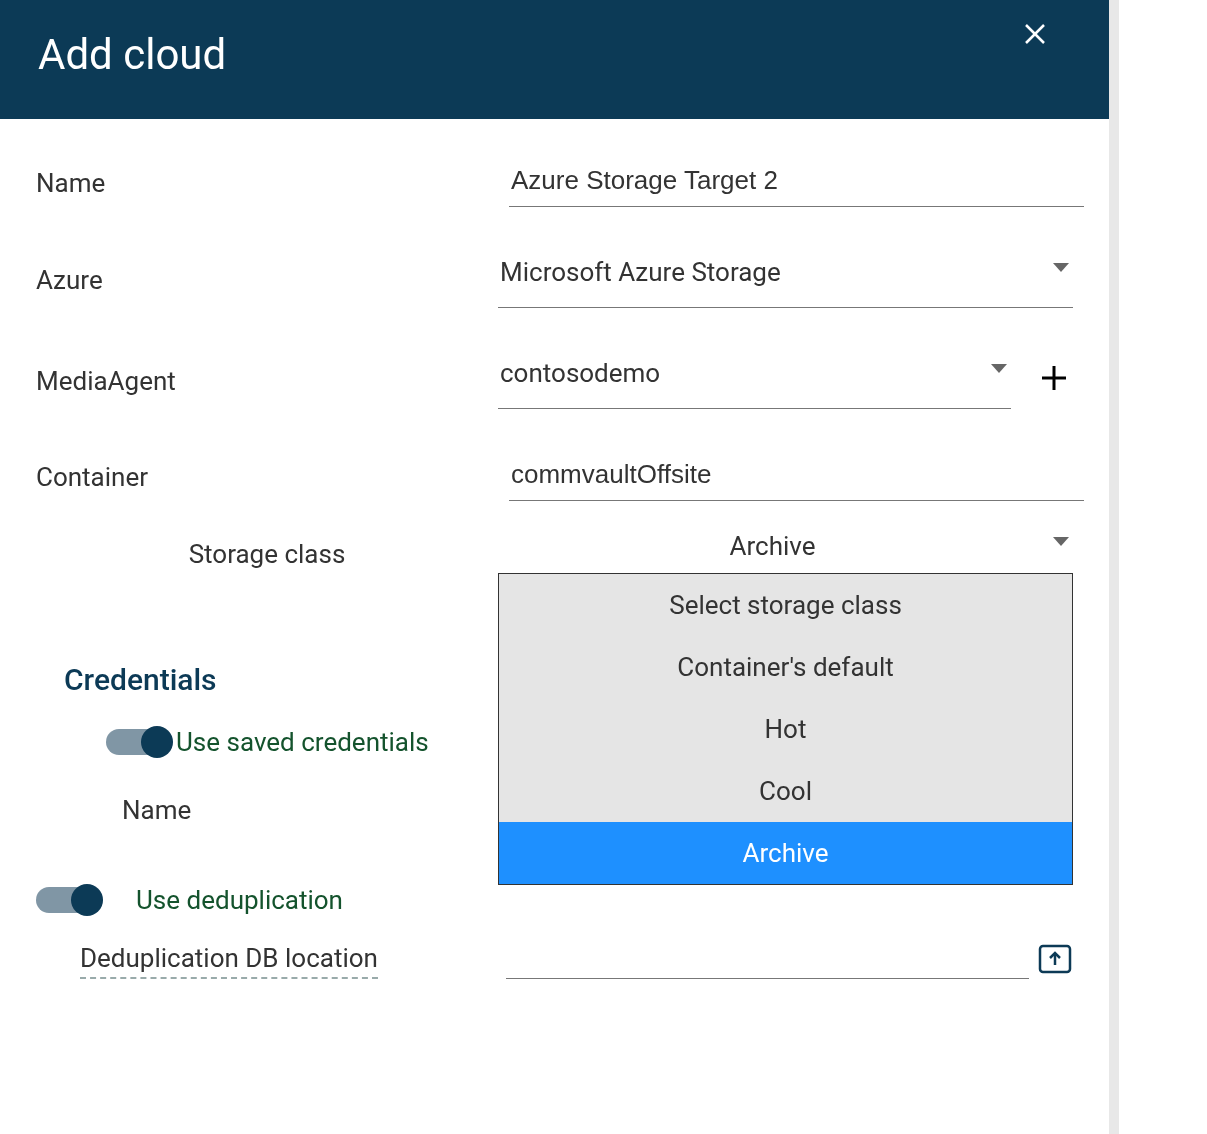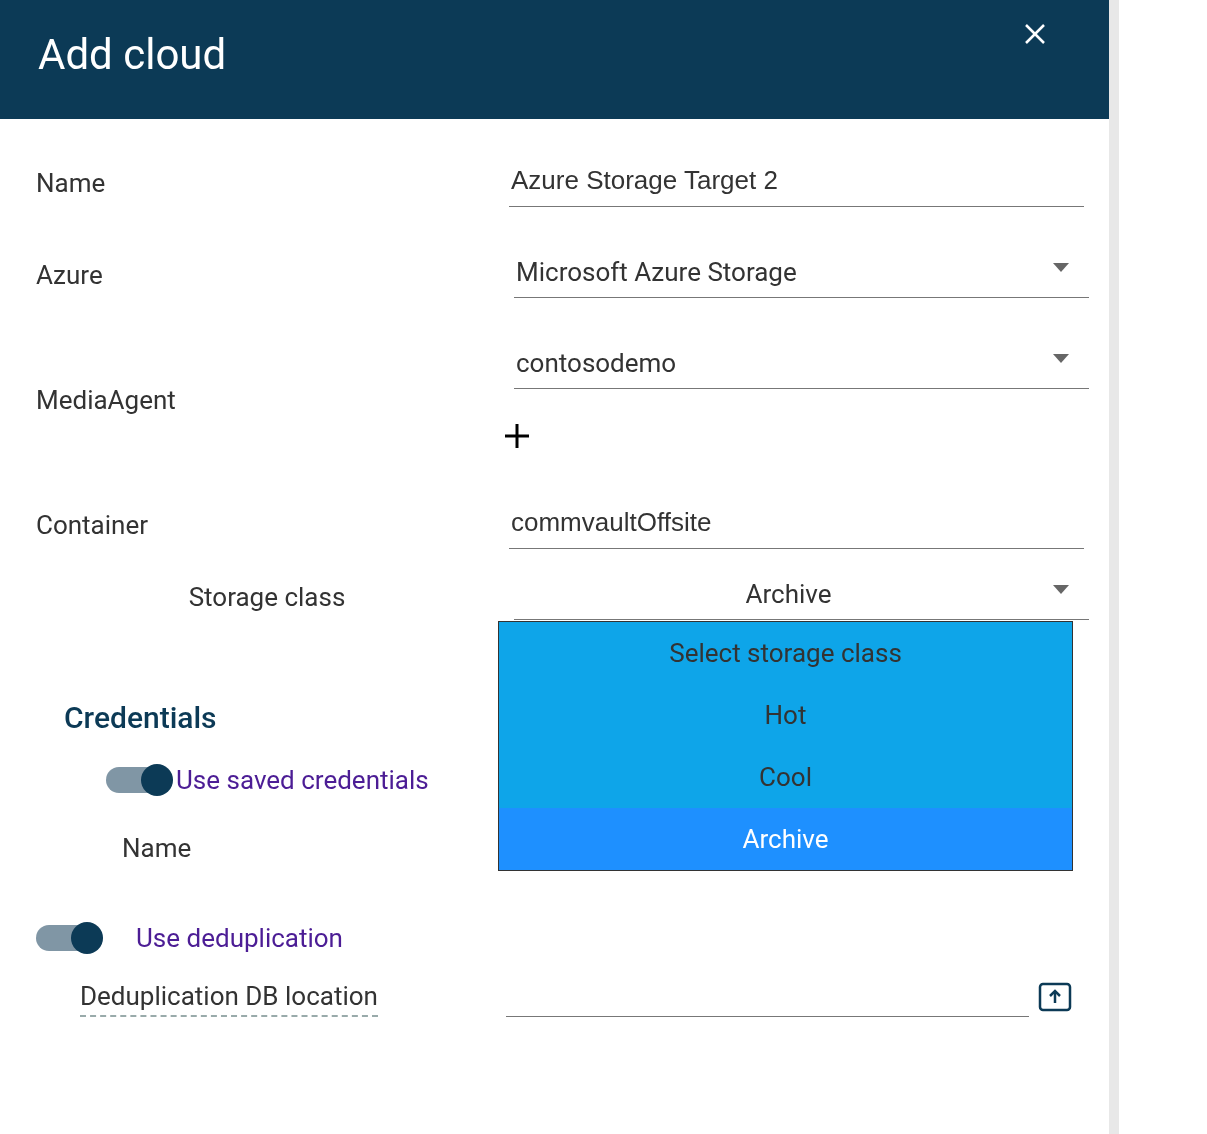--- a/index.html
+++ b/index.html
@@ -9,35 +9,35 @@
   .header-title { font-size: 42px; font-weight: 400; }
   .close-btn { cursor: pointer; width: 28px; height: 28px; display: flex; align-items: center; justify-content: center; margin-top: -10px; }
   .close-btn svg { stroke: #fff; stroke-width: 2.5; }
   .body { padding: 40px 36px 20px 36px; }
   .row { display: flex; align-items: center; margin-bottom: 44px; }
   .row.tight { margin-bottom: 24px; }
   .label-col { width: 462px; font-size: 26px; color: #333; flex-shrink: 0; }
   .field-col { flex: 1; font-size: 26px; color: #333; position: relative; }
   .underline-input { width: 100%; border: none; border-bottom: 1.5px solid #777; font-size: 26px; padding: 6px 2px 10px 2px; outline: none; background: transparent; color: #333; margin-left: 11px; }
   .select-wrap { position: relative; width: 100%; }
-  .select-display { width: 100%; border-bottom: 1.5px solid #777; font-size: 26px; padding: 6px 28px 10px 2px; cursor: pointer; margin-left: 16px; }
+  .select-display { width: 100%; border-bottom: 1.5px solid #777; font-size: 26px; padding: 6px 28px 20px 2px; cursor: pointer; }
   .caret { position: absolute; right: 4px; top: 12px; width: 0; height: 0; border-left: 8px solid transparent; border-right: 8px solid transparent; border-top: 9px solid #666; }
-  .mediaagent-wrap { display: flex; gap: 32px; flex-direction: column; }
+  .mediaagent-wrap { display: flex; align-items: center; gap: 24px; }
   .mediaagent-wrap .select-wrap { flex: 1; }
   .add-btn { cursor: pointer; padding: 0 4px; }
   .add-btn svg { stroke: #000; stroke-width: 3; }
-  .dropdown { position: absolute; top: 48px; left: 0; right: 0; border: 1.5px solid #333; background: #0ea5e9; z-index: 10; }
+  .dropdown { position: absolute; top: 48px; left: 0; right: 0; border: 1.5px solid #333; background: #e5e5e5; z-index: 10; }
   .dropdown-item { padding: 16px 8px; font-size: 26px; cursor: pointer; }
   .dropdown-item.selected { background: #1e90ff; color: #fff; }
   .section-title { font-size: 30px; color: #0c3a56; font-weight: 500; margin: 30px 0 30px 28px; }
   .toggle-row { display: flex; align-items: center; gap: 6px; margin-left: 70px; margin-bottom: 38px; }
   .toggle-row.outer { margin-left: 0; gap: 36px; }
   .toggle { position: relative; width: 64px; height: 26px; background: #8096a5; border-radius: 14px; cursor: pointer; flex-shrink: 0; }
   .toggle .knob { position: absolute; top: -3px; right: -3px; width: 32px; height: 32px; background: #0c3a56; border-radius: 50%; }
-  .toggle-label { font-size: 26px; color: #4c1d95; }
+  .toggle-label { font-size: 26px; color: #14532d; }
   .cred-name-row { margin-left: 86px; margin-bottom: 60px; }
   .cred-name-label { font-size: 26px; color: #333; }
   .dedup-row-label { display: inline-block; font-size: 26px; color: #333; border-bottom: 2px dashed #9aa; padding-bottom: 4px; margin-left: 44px; }
   .dedup-field-row { display: flex; align-items: flex-end; gap: 8px; margin-top: -10px; }
   .dedup-field-row .label-col2 { width: 462px; flex-shrink: 0; }
   .dedup-input { flex: 1; border: none; border-bottom: 1.5px solid #777; height: 34px; background: transparent; }
   .browse-btn { cursor: pointer; }
   .browse-btn svg { stroke: #0c3a56; stroke-width: 2.5; fill: none; }
 </style>
 </head>
@@ -101,20 +101,21 @@
     </div>
 
     <div class="row tight" style="margin-bottom:0;text-align:center;">
       <div class="label-col">Storage class</div>
       <div class="field-col">
         <div class="select-wrap">
           <div class="select-display">Archive</div>
           <div class="caret"></div>
           <div class="dropdown">
             <div class="dropdown-item">Select storage class</div>
+            <div class="dropdown-item">Container's default</div>
             <div class="dropdown-item">Hot</div>
             <div class="dropdown-item">Cool</div>
             <div class="dropdown-item selected">Archive</div>
           </div>
         </div>
       </div>
     </div>
 
     <div style="height:360px;"></div>
 

